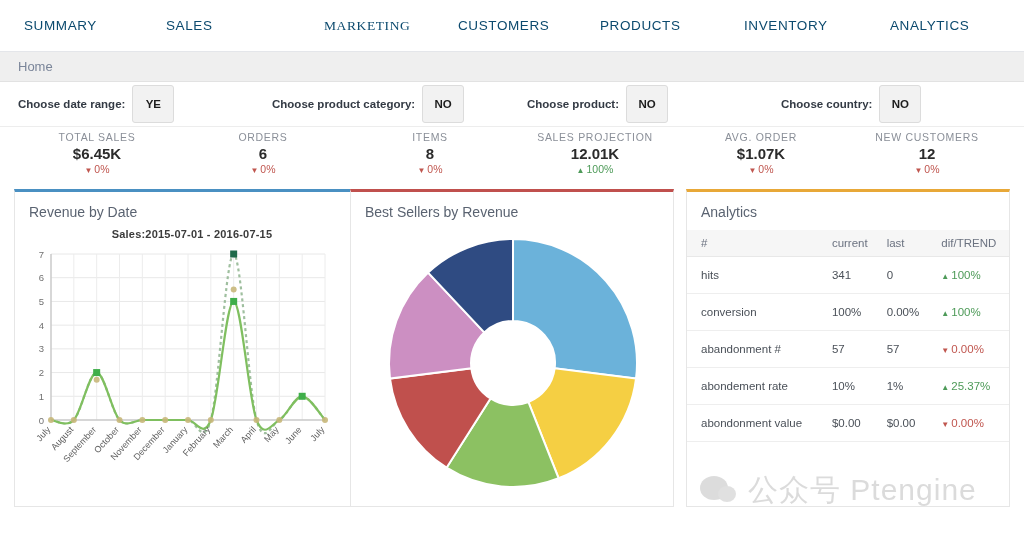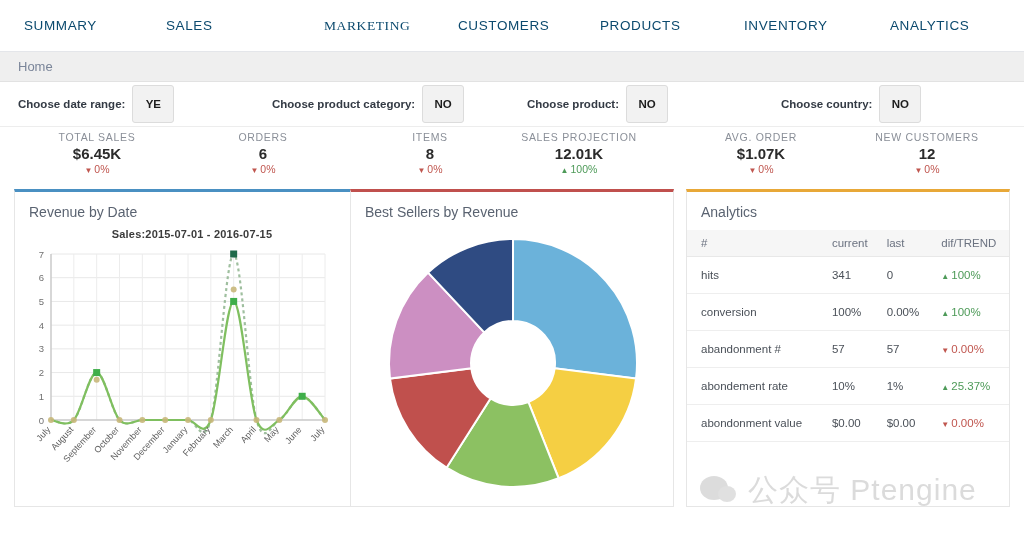--- a/index.html
+++ b/index.html
@@ -181,21 +181,21 @@
       <div class="kpi" style="left: 205px; width: 116px;">
         <div class="klabel">ORDERS</div>
         <div class="kvalue">6</div>
         <div class="kdelta down"><span class="arrow">▼</span><span>0%</span></div>
       </div>
       <div class="kpi" style="left: 372px; width: 116px;">
         <div class="klabel">ITEMS</div>
         <div class="kvalue">8</div>
         <div class="kdelta down"><span class="arrow">▼</span><span>0%</span></div>
       </div>
-      <div class="kpi" style="left: 500px; width: 158px;">
+      <div class="kpi" style="left: 516px; width: 158px;">
         <div class="klabel">SALES PROJECTION</div>
         <div class="kvalue">12.01K</div>
         <div class="kdelta up"><span class="arrow">▲</span><span>100%</span></div>
       </div>
       <div class="kpi" style="left: 700px; width: 122px;">
         <div class="klabel">AVG. ORDER</div>
         <div class="kvalue">$1.07K</div>
         <div class="kdelta down"><span class="arrow">▼</span><span>0%</span></div>
       </div>
       <div class="kpi" style="left: 852px; width: 150px;">

